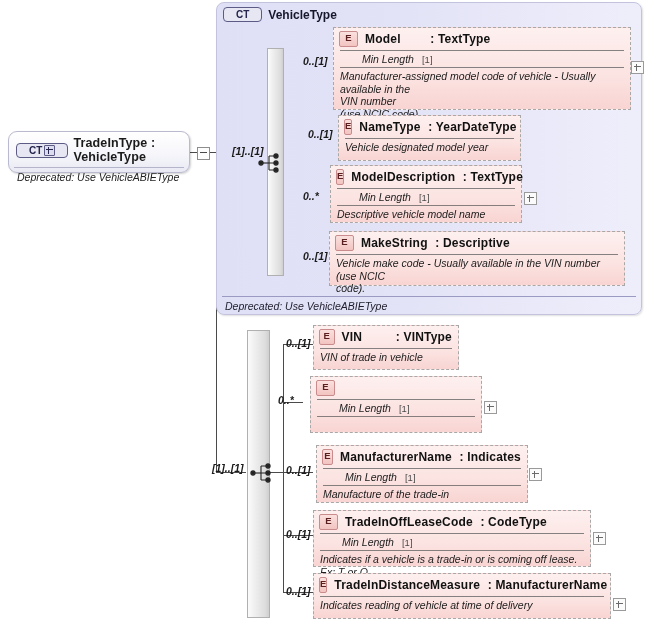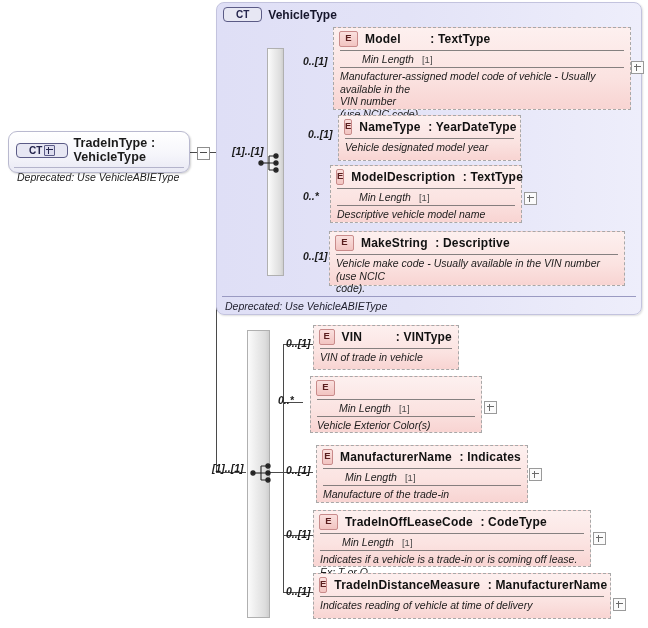--- a/index.html
+++ b/index.html
@@ -342,21 +342,20 @@
   <div class="card-label" style="left:278px; top:394px;">0..*</div>
   <div class="abs elem" style="left:310px; top:376px; width:172px; height:57px;">
     <div class="ehead">
       <span class="ebadge">E</span>
     </div>
     <div class="erule"></div>
     <div class="efacet">
       <span>Min Length</span><span class="card">[1]</span>
     </div>
     <div class="erule"></div>
-    <div class="edoc">Vehicle Exterior Color(s)</div>
   </div>
   <div class="expander" style="left:484px; top:401px;"></div>
 
   <div class="card-label" style="left:286px; top:464px;">0..[1]</div>
   <div class="abs elem" style="left:316px; top:445px; width:212px; height:58px;">
     <div class="ehead">
       <span class="ebadge">E</span>
       <span class="ename">
         <span>ManufacturerName</span>
         <span style="display:inline-block;width:4px"></span><span class="sep">: Indicates</span>

